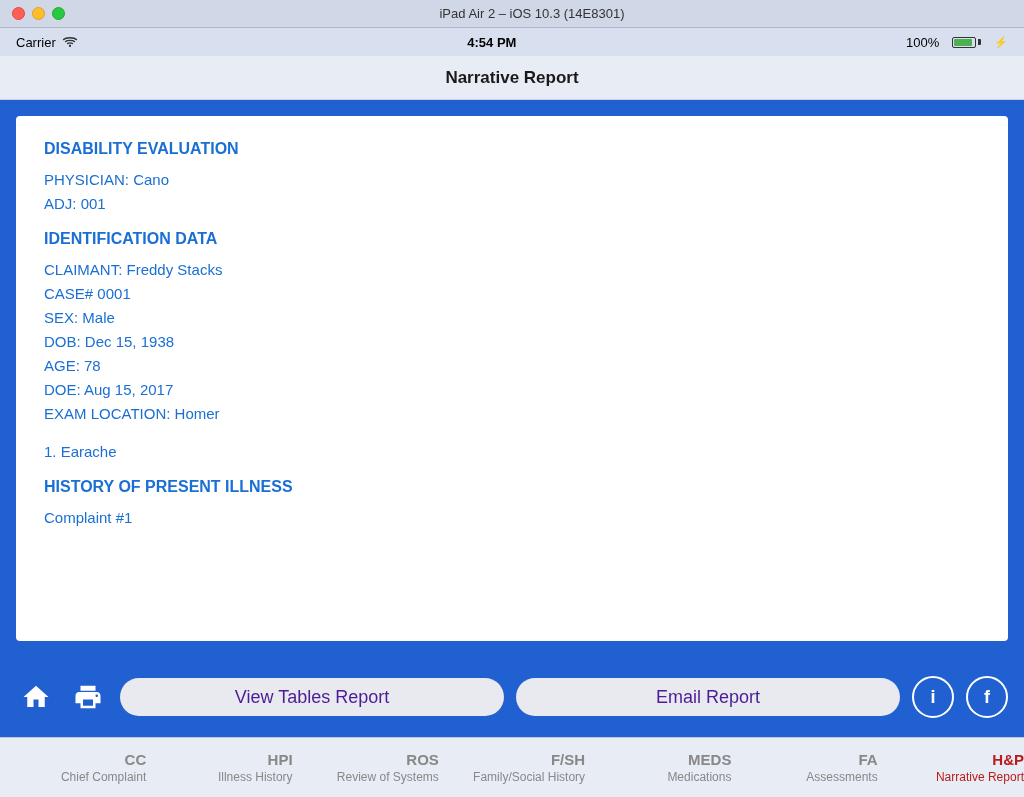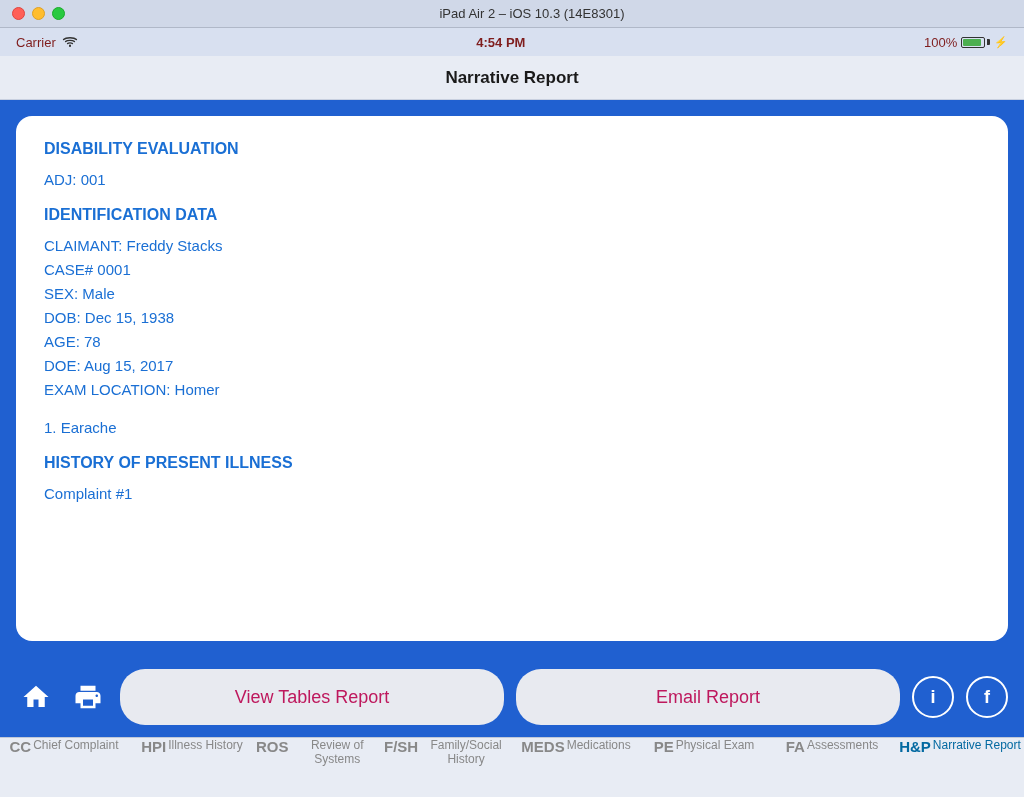--- a/index.html
+++ b/index.html
@@ -45,25 +45,25 @@
 
     
     .status-bar {
       background: #d8e0f0;
       height: 28px;
       display: flex;
       align-items: center;
       justify-content: space-between;
       padding: 0 16px;
       font-size: 13px;
-      color: #7f1d1d;
+      color: #000000;
     }
     .status-left { display: flex; align-items: center; gap: 6px; }
     .status-center { font-weight: 600; }
-    .status-right { display: flex; align-items: center; gap: 4px; }
+    .status-right { display: flex; align-items: center; gap: 13px; }
     .battery-icon {
       display: inline-flex;
       align-items: center;
       gap: 2px;
     }
     .battery-body {
       width: 24px;
       height: 11px;
       border: 1.5px solid #333;
       border-radius: 2px;
@@ -104,21 +104,21 @@
     .main-area {
       background: #2060d0;
       padding: 16px;
       height: calc(797px - 28px - 28px - 44px - 80px - 60px);
       overflow: hidden;
     }
 
     
     .content-card {
       background: white;
-      border-radius: 16px;
+      border-radius: 4px;
       padding: 24px 28px;
       height: 100%;
       overflow: hidden;
       color: #1a6fd4;
     }
 
     .section-title {
       font-size: 16px;
       font-weight: 700;
       color: #1a6fd4;
@@ -154,26 +154,26 @@
       justify-content: center;
       flex-shrink: 0;
     }
     .action-icon-btn svg {
       width: 30px;
       height: 30px;
       fill: white;
     }
     .action-round-btn {
       flex: 1;
-      height: 56px;
+      height: 38px;
       background: #e8eaf0;
       border: none;
       border-radius: 25px;
       font-size: 18px;
-      color: #be185d;
+      color: #4c1d95;
       font-weight: 500;
       cursor: pointer;
     }
     .action-circle-btn {
       width: 42px;
       height: 42px;
       border-radius: 50%;
       border: 2.5px solid white;
       background: transparent;
       color: white;
@@ -190,39 +190,40 @@
     .tab-bar {
       background: #e8ecf4;
       height: 60px;
       display: flex;
       align-items: stretch;
       border-top: 1px solid #c0c8d8;
     }
     .tab-item {
       flex: 1;
       display: flex;
-      align-items: flex-start;
+      flex-direction: column;
+      align-items: flex-end;
       justify-content: center;
       gap: 2px;
       cursor: pointer;
       border: none;
       background: none;
     }
     .tab-abbr {
       font-size: 15px;
       font-weight: 600;
       color: #888;
     }
     .tab-label {
       font-size: 12px;
       color: #888;
     }
     .tab-item.active .tab-abbr,
     .tab-item.active .tab-label {
-      color: #0369a1;
+      color: #b91c1c;
     }
   </style>
 </head>
 <body>
 
 <div class="title-bar">
   <div class="title-bar-buttons">
     <div class="traffic-light tl-red"></div>
     <div class="traffic-light tl-yellow"></div>
     <div class="traffic-light tl-green"></div>
@@ -257,20 +258,21 @@
 
 <div class="nav-bar">
   <span class="nav-title">Narrative Report</span>
 </div>
 
 <div class="main-area">
   <div class="content-card">
 
     <div class="section-title">DISABILITY EVALUATION</div>
 
+    <div class="field-line">PHYSICIAN:  Cano</div>
     <div class="field-line">ADJ:  001</div>
 
     <div class="section-gap">
       <div class="section-title">IDENTIFICATION DATA</div>
       <div class="field-line">CLAIMANT:  Freddy Stacks</div>
       <div class="field-line">CASE#  0001</div>
       <div class="field-line">SEX:  Male</div>
       <div class="field-line">DOB:  Dec 15, 1938</div>
       <div class="field-line">AGE:  78</div>
       <div class="field-line">DOE:  Aug 15, 2017</div>
@@ -326,24 +328,20 @@
     </button>
     <button class="tab-item">
       <span class="tab-abbr">F/SH</span>
       <span class="tab-label">Family/Social History</span>
     </button>
     <button class="tab-item">
       <span class="tab-abbr">MEDS</span>
       <span class="tab-label">Medications</span>
     </button>
     <button class="tab-item">
-      <span class="tab-abbr">PE</span>
-      <span class="tab-label">Physical Exam</span>
-    </button>
-    <button class="tab-item">
       <span class="tab-abbr">FA</span>
       <span class="tab-label">Assessments</span>
     </button>
     <button class="tab-item active">
       <span class="tab-abbr">H&amp;P</span>
       <span class="tab-label">Narrative Report</span>
     </button>
   </div>
 
 </body></html>

